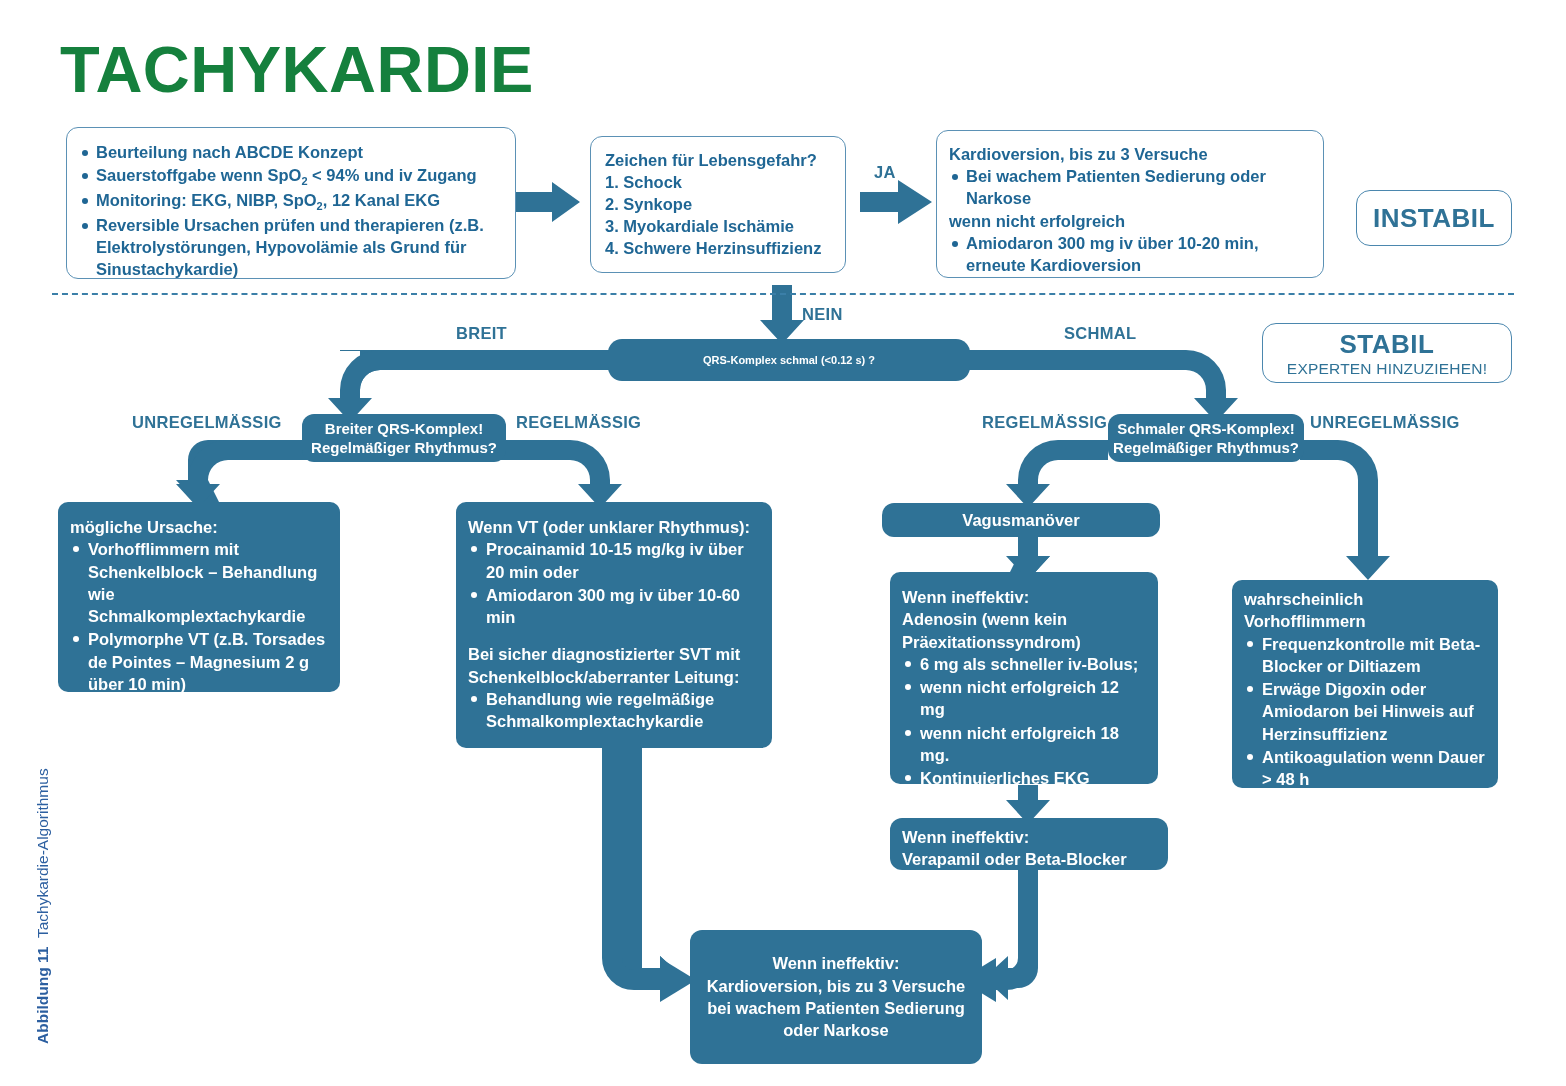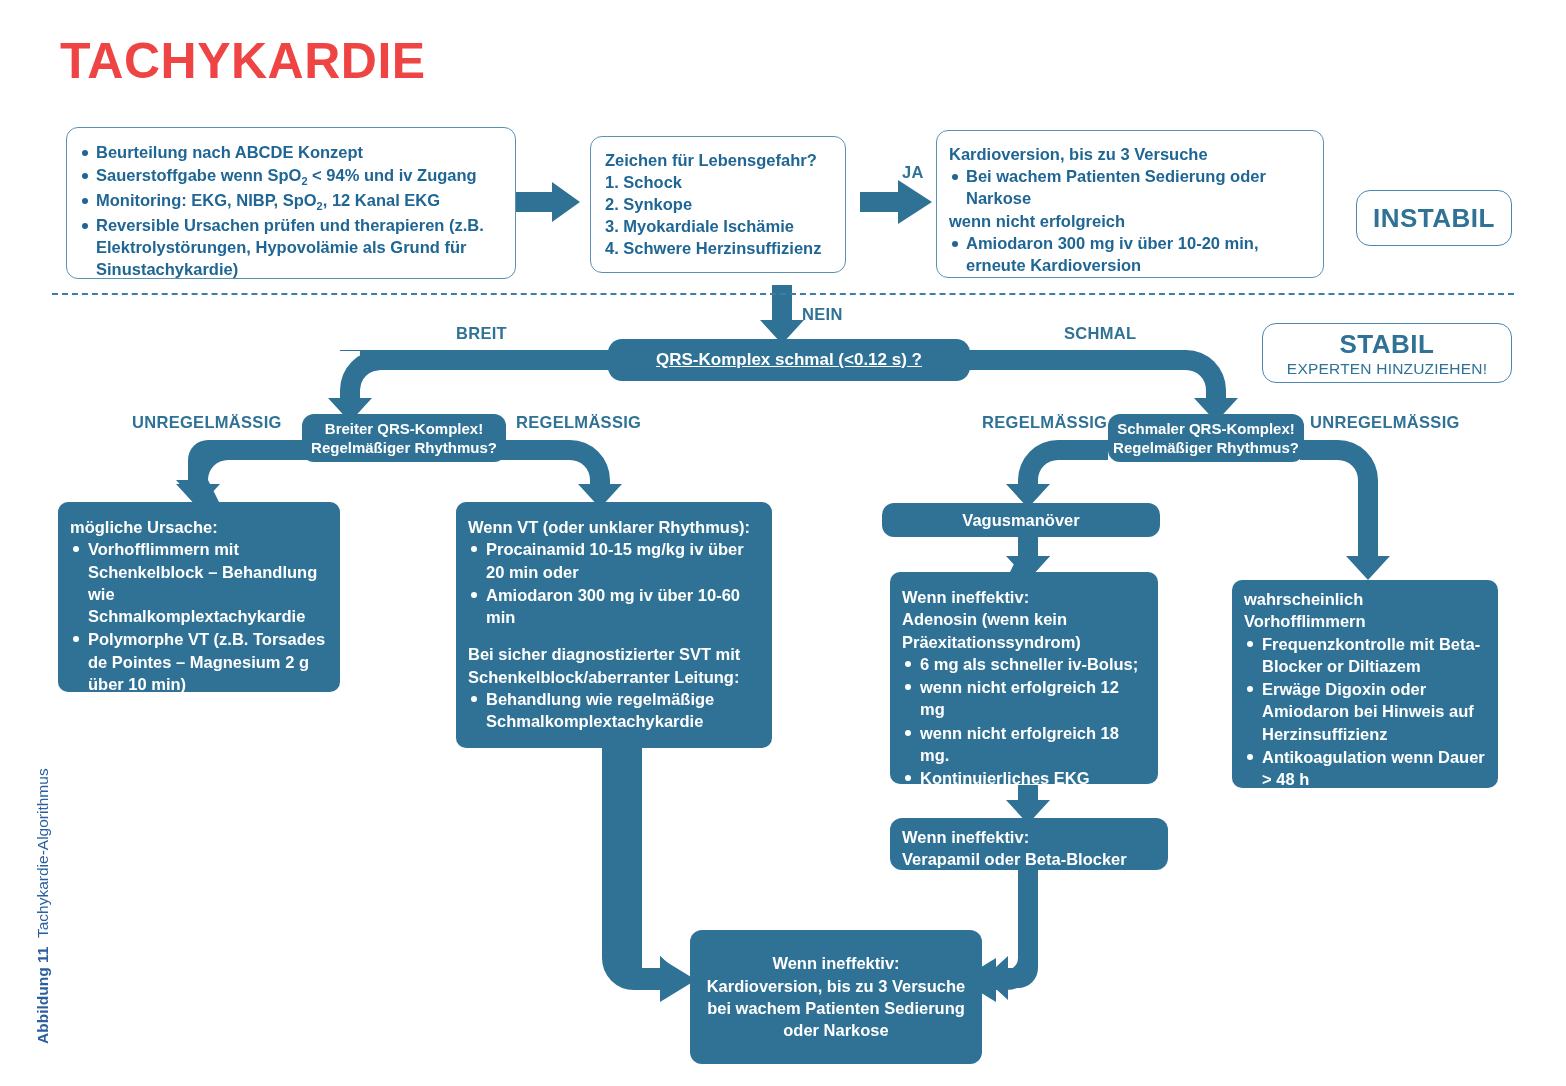--- a/index.html
+++ b/index.html
@@ -9,22 +9,22 @@
     font-family:"Liberation Sans", sans-serif;
     overflow:hidden;
   }
   #stage{position:relative;width:1566px;height:1086px;}
 
   
   :root{}
   
   #title{
     position:absolute;left:60px;top:32px;
-    font-size:50px;font-weight:bold;letter-spacing:0.5px;
-    color:#ef4444;
+    font-size:65px;font-weight:bold;letter-spacing:0.5px;
+    color:#15803d;
     font-family:"Liberation Sans", sans-serif;
   }
 
   
   .lbox{
     position:absolute;
     border:1.6px solid #5b91b5;
     border-radius:12px;
     background:#ffffff;
     color:#1f6694;
@@ -171,40 +171,40 @@
   </div>
 
   <div class="lbox" style="left:590px;top:136px;width:256px;height:137px;padding:13px 10px 10px 14px;">
     <p class="plain">Zeichen für Lebensgefahr?</p>
     <p class="plain">1. Schock</p>
     <p class="plain">2. Synkope</p>
     <p class="plain">3. Myokardiale Ischämie</p>
     <p class="plain">4. Schwere Herzinsuffizienz</p>
   </div>
 
-  <div class="blabel" style="left:902px;top:163px;">JA</div>
+  <div class="blabel" style="left:874px;top:163px;">JA</div>
 
   <div class="lbox" style="left:936px;top:130px;width:388px;height:148px;padding:13px 12px 10px 12px;">
     <p class="plain">Kardioversion, bis zu 3 Versuche</p>
     <ul>
         <li><span>Bei wachem Patienten Sedierung oder Narkose</span></li>
       </ul>
     <p class="plain">wenn nicht erfolgreich</p>
     <ul>
         <li><span>Amiodaron 300 mg iv über 10-20 min, erneute Kardioversion</span></li>
       </ul>
   </div>
 
   <div class="statusbox" style="left:1356px;top:182px;width:156px;height:56px;margin-top:8px;">
     <div class="big">INSTABIL</div>
   </div>
 
   <div class="blabel" style="left:802px;top:305px;">NEIN</div>
 
-  <div class="dbox pill center" style="left:608px;top:339px;width:362px;height:42px;font-size:17px;text-decoration:underline;">
+  <div class="dbox pill center" style="left:608px;top:339px;width:362px;height:42px;font-size:11px;">
     <span>QRS-Komplex schmal (&lt;0.12 s) ?</span>
   </div>
 
   <div class="blabel" style="left:456px;top:324px;">BREIT</div>
   <div class="blabel" style="left:1064px;top:324px;">SCHMAL</div>
 
   <div class="statusbox" style="left:1262px;top:323px;width:250px;height:60px;">
     <div class="big">STABIL</div>
     <div class="small">EXPERTEN HINZUZIEHEN!</div>
   </div>

